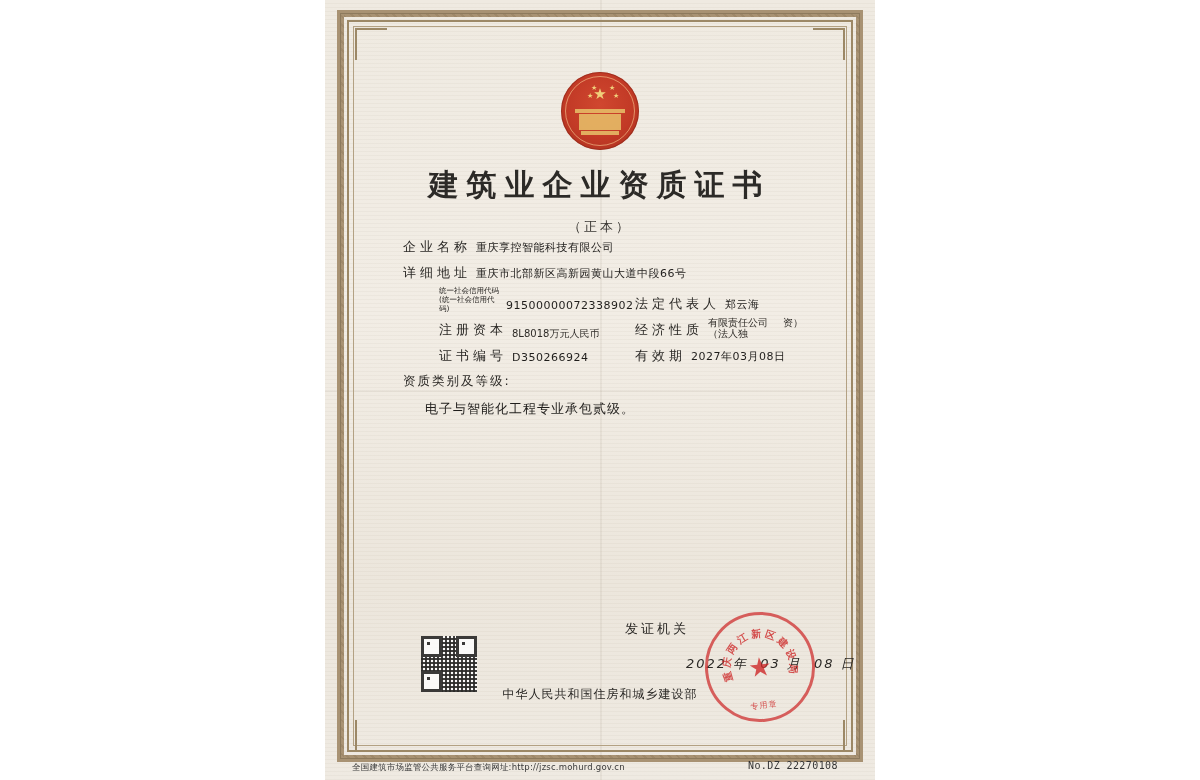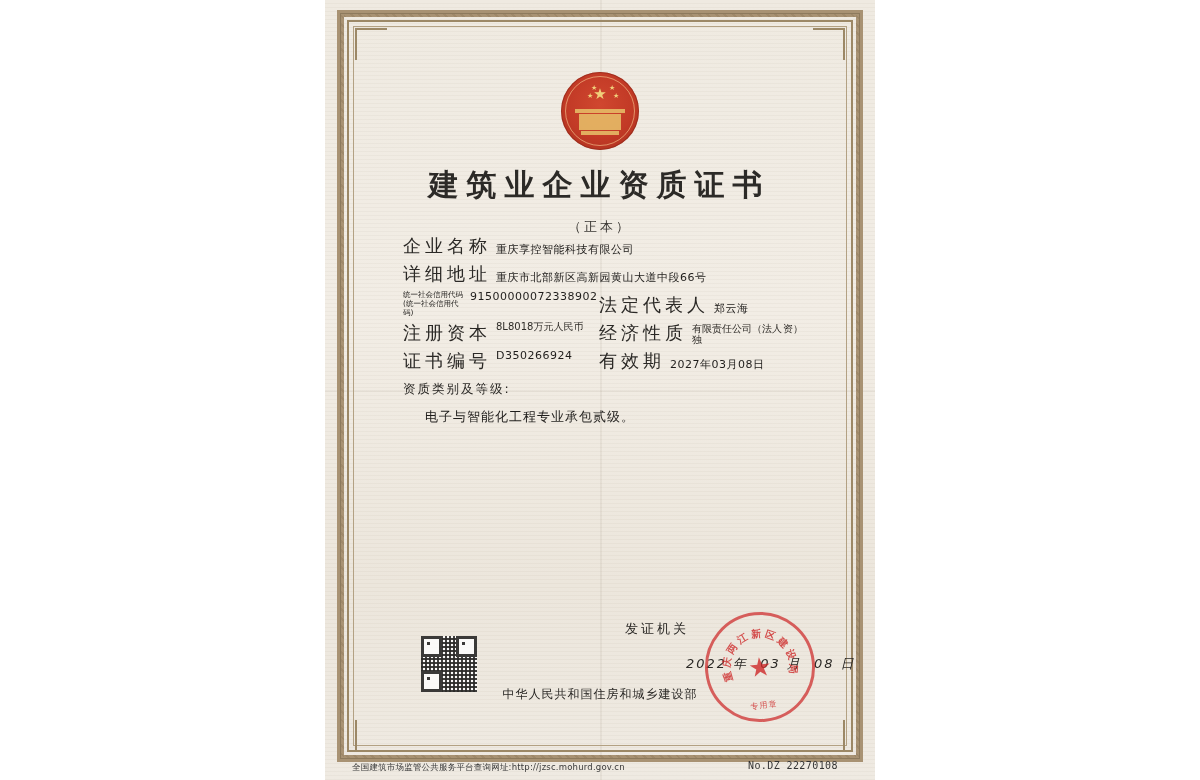--- a/index.html
+++ b/index.html
@@ -194,41 +194,41 @@
     font-family: "DejaVu Sans", sans-serif;
     color: #2e2b27;
   }
   .row {
     display: flex;
     align-items: flex-end;
     min-height: 22px;
     margin-bottom: 4px;
   }
   .lbl {
-    font-size: 18px;
+    font-size: 13px;
     letter-spacing: 4px;
     white-space: nowrap;
     color: #2b2926;
   }
   .lbl.small {
     font-size: 7.5px;
     letter-spacing: 0px;
     line-height: 9px;
     white-space: normal;
     width: 62px;
   }
   .val {
     font-size: 11px;
     letter-spacing: 0.5px;
     color: #1f1d1b;
     padding-left: 5px;
     padding-bottom: 1px;
     white-space: nowrap;
   }
-  .col-a { width: 196px; display: flex; align-items: flex-start; }
+  .col-a { width: 196px; display: flex; align-items: flex-end; margin-left: 36px; }
   .col-b { flex: 1; display: flex; align-items: flex-end; }
   .stack {
     display: flex;
     flex-direction: row;
     justify-content: flex-end;
     padding-left: 5px;
   }
   .stack .top { font-size: 10px; line-height: 11px; }
   .stack .bot { font-size: 10px; line-height: 11px; }
   #qual-label {

